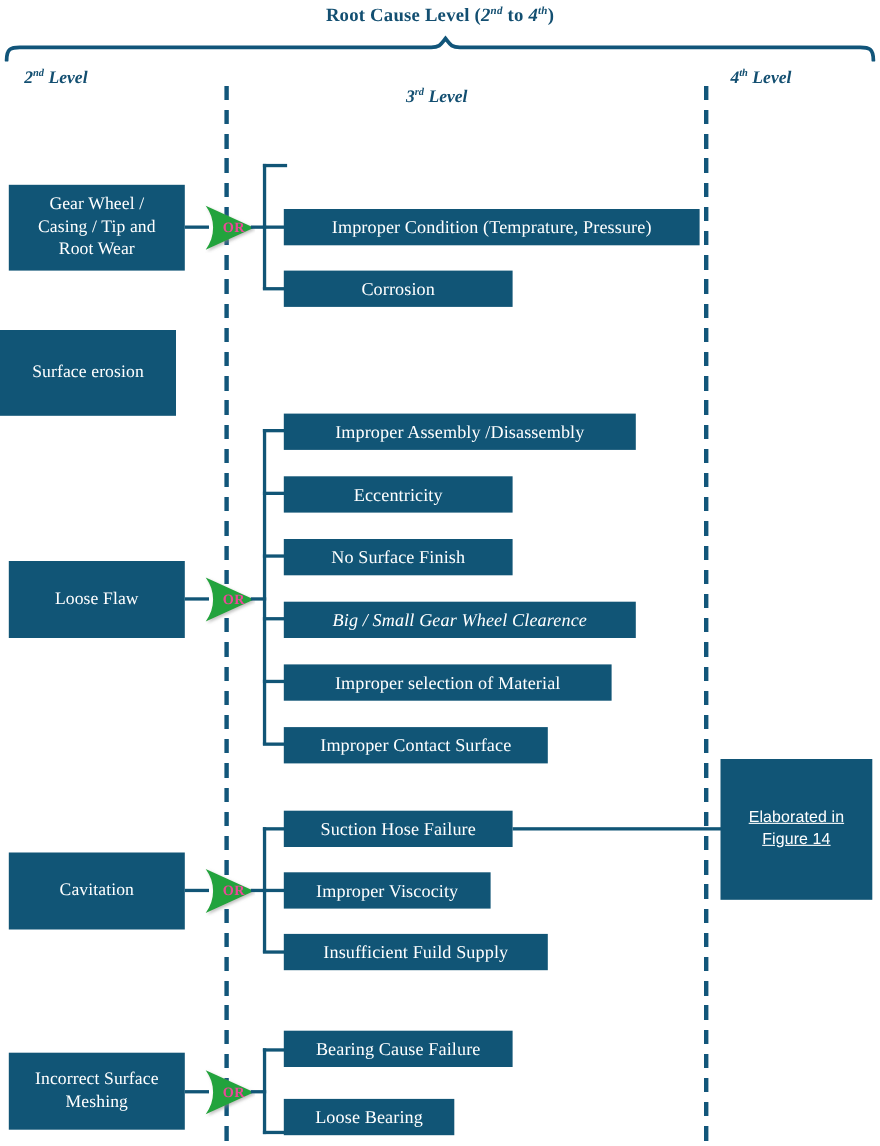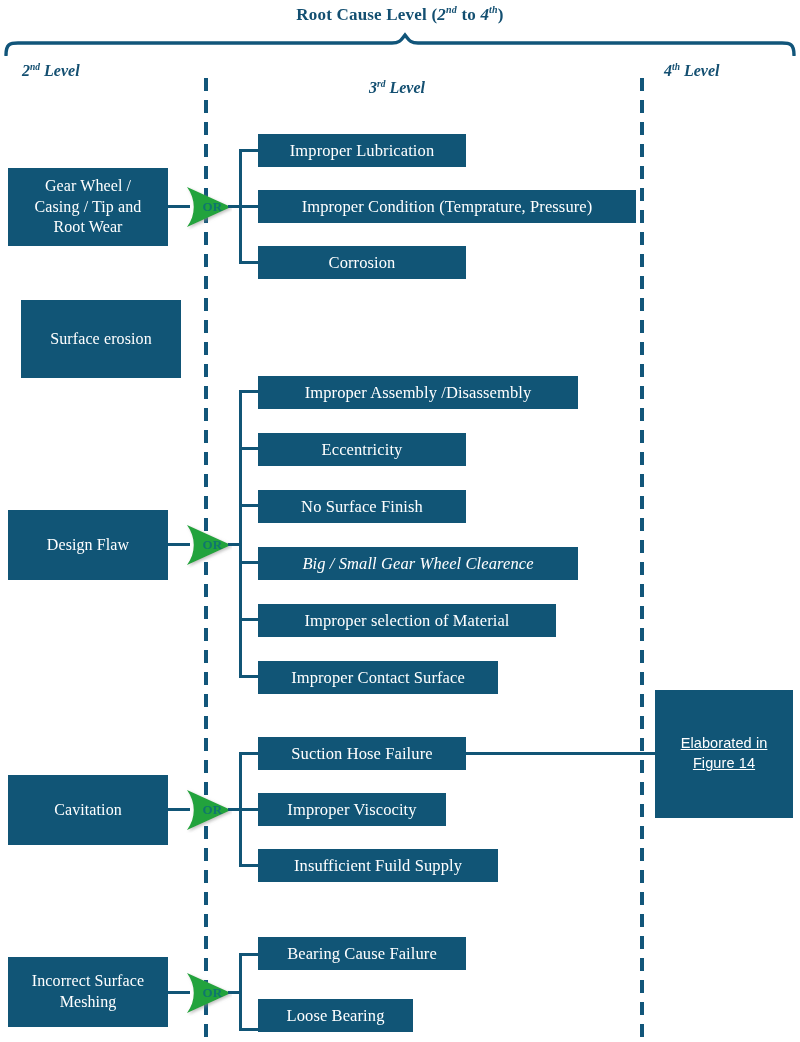--- a/index.html
+++ b/index.html
@@ -57,21 +57,21 @@
   .ln{position:absolute;background:#115576;}
   .lnh{height:3px;}
   .lnv{width:3px;}
 
   
   .orgate{position:absolute;width:46px;height:46px;}
   .orgate .gtxt{
     position:absolute;left:0;top:0;width:46px;height:46px;
     display:flex;align-items:center;justify-content:center;
     font-family:"Liberation Serif", serif;font-weight:bold;font-size:13px;
-    color:#0f766e;padding-left:7px;box-sizing:border-box;
+    color:#ec4899;padding-left:7px;box-sizing:border-box;
     letter-spacing:.3px;
   }
 </style>
 </head>
 <body>
 
 <div id="stage">
 
   <div class="title">
     <span>Root Cause Level (</span><i><span>2</span><sup>nd</sup></i><span> to </span><i><span>4</span><sup>th</sup></i><span>)</span>
@@ -106,39 +106,36 @@
       <path d="M1,3 C10,15 10,31 1,43 L45,23 Z" fill="#23A33C" filter="url(#sh1)"></path>
     </svg>
     <div class="gtxt">OR</div>
   </div>
   <div class="ln lnh" style="left:228px;top:205px;width:14px;"></div>
   <div class="ln lnv" style="left:239px;top:149px;height:114px;"></div>
   <div class="ln lnh" style="left:239px;top:149px;width:22px;"></div>
   <div class="ln lnh" style="left:239px;top:205px;width:22px;"></div>
   <div class="ln lnh" style="left:239px;top:261px;width:22px;"></div>
 
-  <div class="box" style="left:258px;top:134px;width:208px;height:33px;">
-    <span>Improper Lubrication</span>
-  </div>
   <div class="box" style="left:258px;top:190px;width:378px;height:33px;">
     <span>Improper Condition (Temprature, Pressure)</span>
   </div>
   <div class="box" style="left:258px;top:246px;width:208px;height:33px;">
     <span>Corrosion</span>
   </div>
 
-  <div class="box l2" style="left:21px;top:300px;width:160px;height:78px;">
+  <div class="box l2" style="left:0;top:300px;width:160px;height:78px;">
     <div>
       <span>Surface erosion</span>
     </div>
   </div>
 
   <div class="box l2" style="left:8px;top:510px;width:160px;height:70px;">
     <div>
-      <span>Design Flaw</span>
+      <span>Loose Flaw</span>
     </div>
   </div>
   <div class="ln lnh" style="left:168px;top:543px;width:22px;"></div>
   <div class="orgate" style="left:186px;top:522px;">
     <svg viewBox="0 0 46 46" width="46" height="46">
       <defs>
           <filter id="sh3" x="-30%" y="-30%" width="170%" height="170%">
         <feDropShadow dx="1.5" dy="1.5" stdDeviation="1.6" flood-color="#8a8a8a" flood-opacity="0.55"></feDropShadow>
       </filter>
         </defs>

